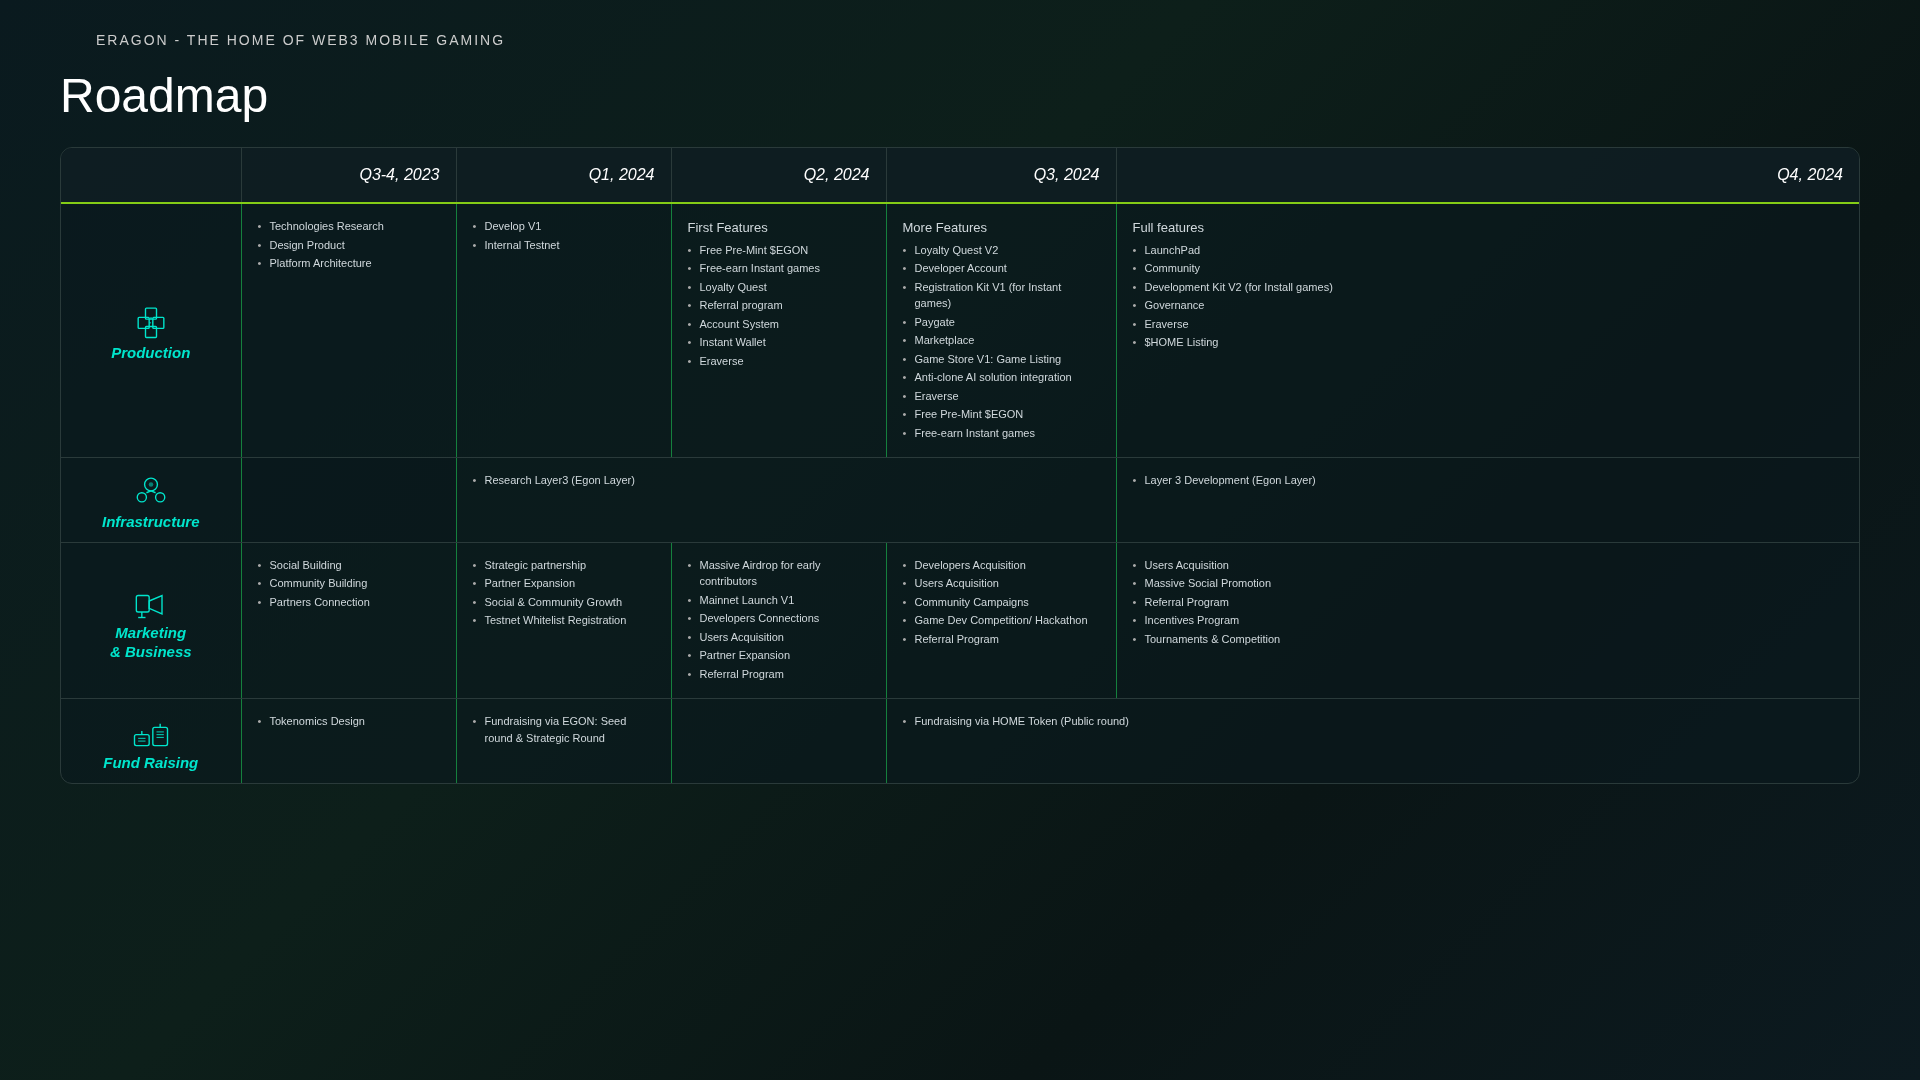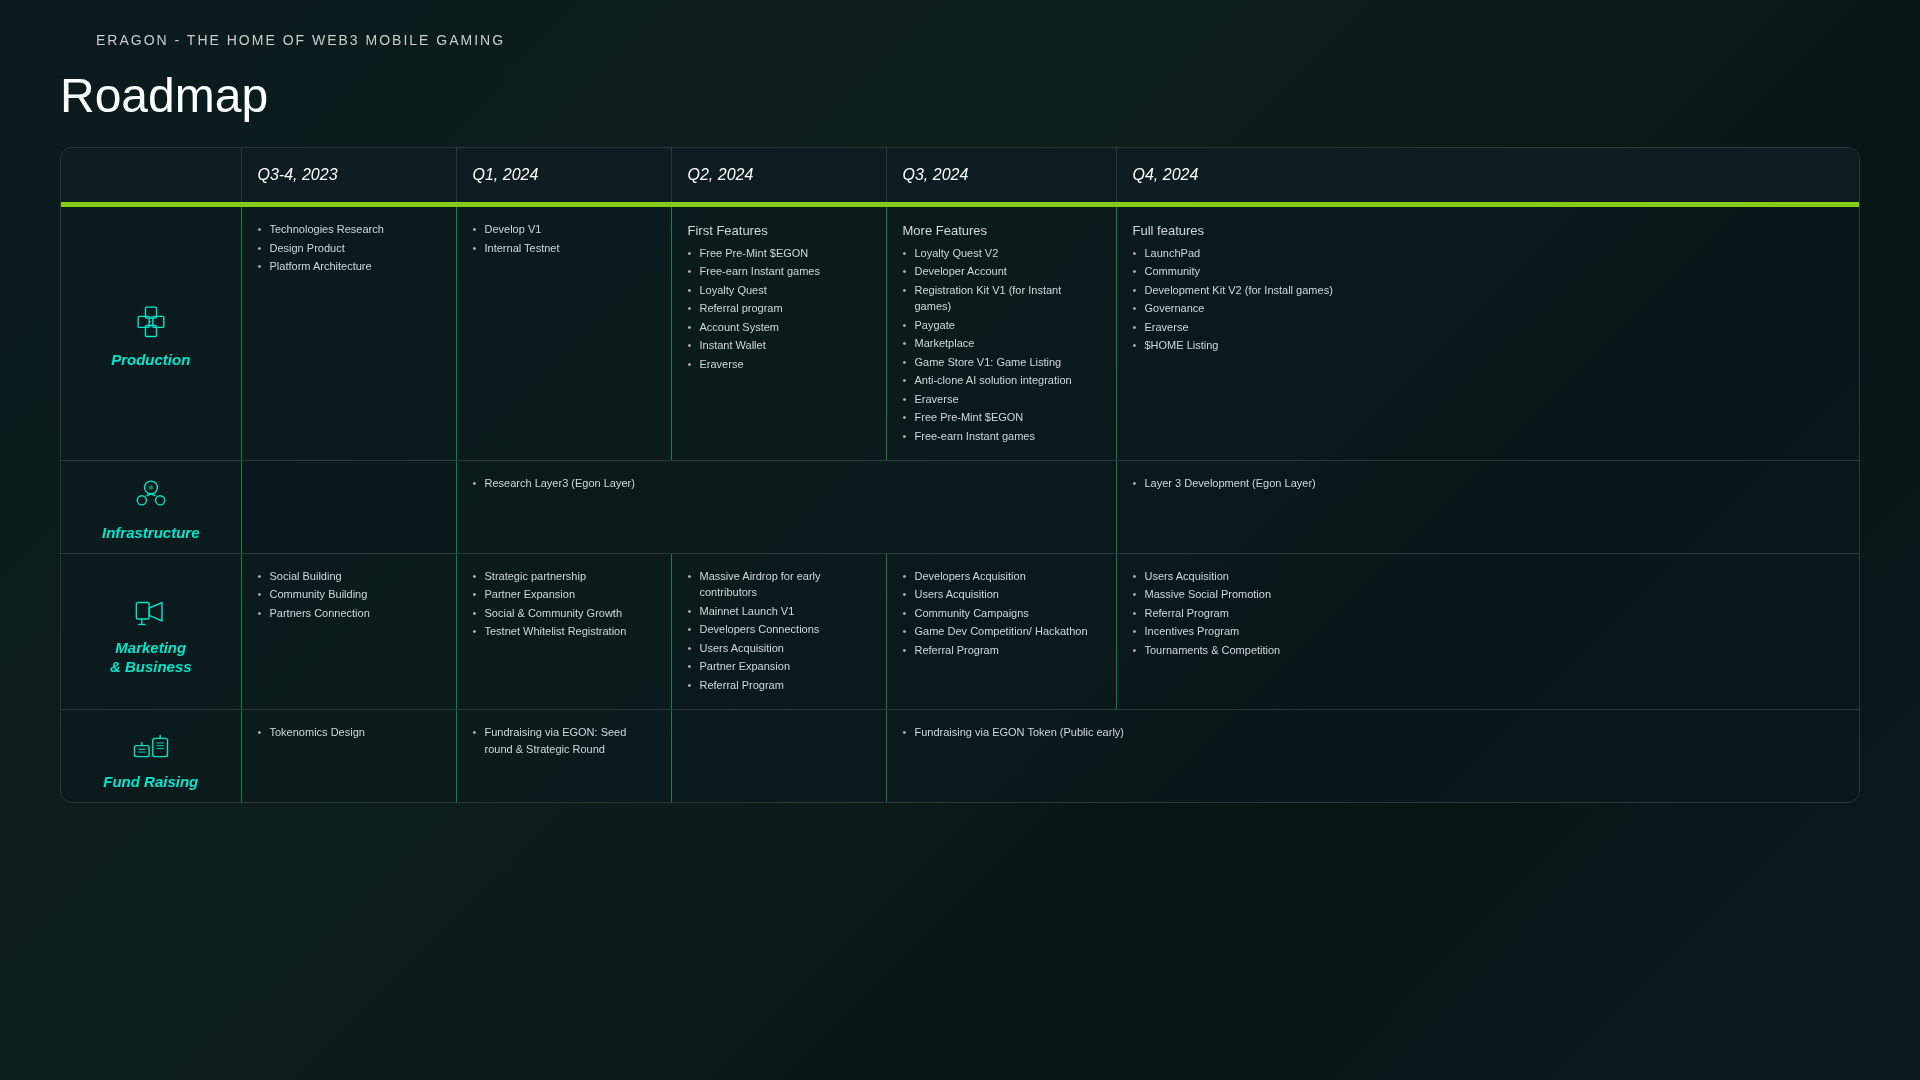--- a/index.html
+++ b/index.html
@@ -36,23 +36,23 @@
       border-collapse: collapse;
       table-layout: fixed;
     }
     th {
       background: rgba(15, 30, 35, 0.8);
       color: #ffffff;
       font-style: italic;
       font-weight: 400;
       font-size: 16px;
       padding: 18px 16px;
-      text-align: left;
+      text-align: right;
       border-right: 1px solid #2a3a3a;
-      border-bottom: 5px solid #84cc16;
+      border-bottom: 2px solid #84cc16;
     }
     th:last-child { border-right: none; }
     td {
       border-right: 1px solid #15803d;
       border-bottom: 1px solid #2a3a3a;
       vertical-align: top;
       padding: 14px 16px;
       font-size: 11.5px;
       color: #d0d8dc;
       line-height: 1.5;
@@ -62,21 +62,20 @@
     .row-header {
       text-align: center;
       vertical-align: middle;
       padding: 10px 8px;
       width: 180px;
     }
     .row-header-inner {
       display: flex;
       flex-direction: column;
       align-items: center;
-      gap: 8px;
     }
     .row-icon {
       width: 44px;
       height: 44px;
       color: #00e5cc;
     }
     .row-label {
       color: #00e5cc;
       font-style: italic;
       font-weight: 600;
@@ -323,19 +322,19 @@
           </ul>
         </td>
         <td>
           <ul>
             <li>Fundraising via EGON: Seed round &amp; Strategic Round</li>
           </ul>
         </td>
         <td></td>
         <td colspan="2">
           <ul>
-            <li>Fundraising via EGON Token (Public early)</li>
+            <li>Fundraising via HOME Token (Public round)</li>
           </ul>
         </td>
       </tr>
     </tbody>
   </table>
 </div>
 
 </body></html>

